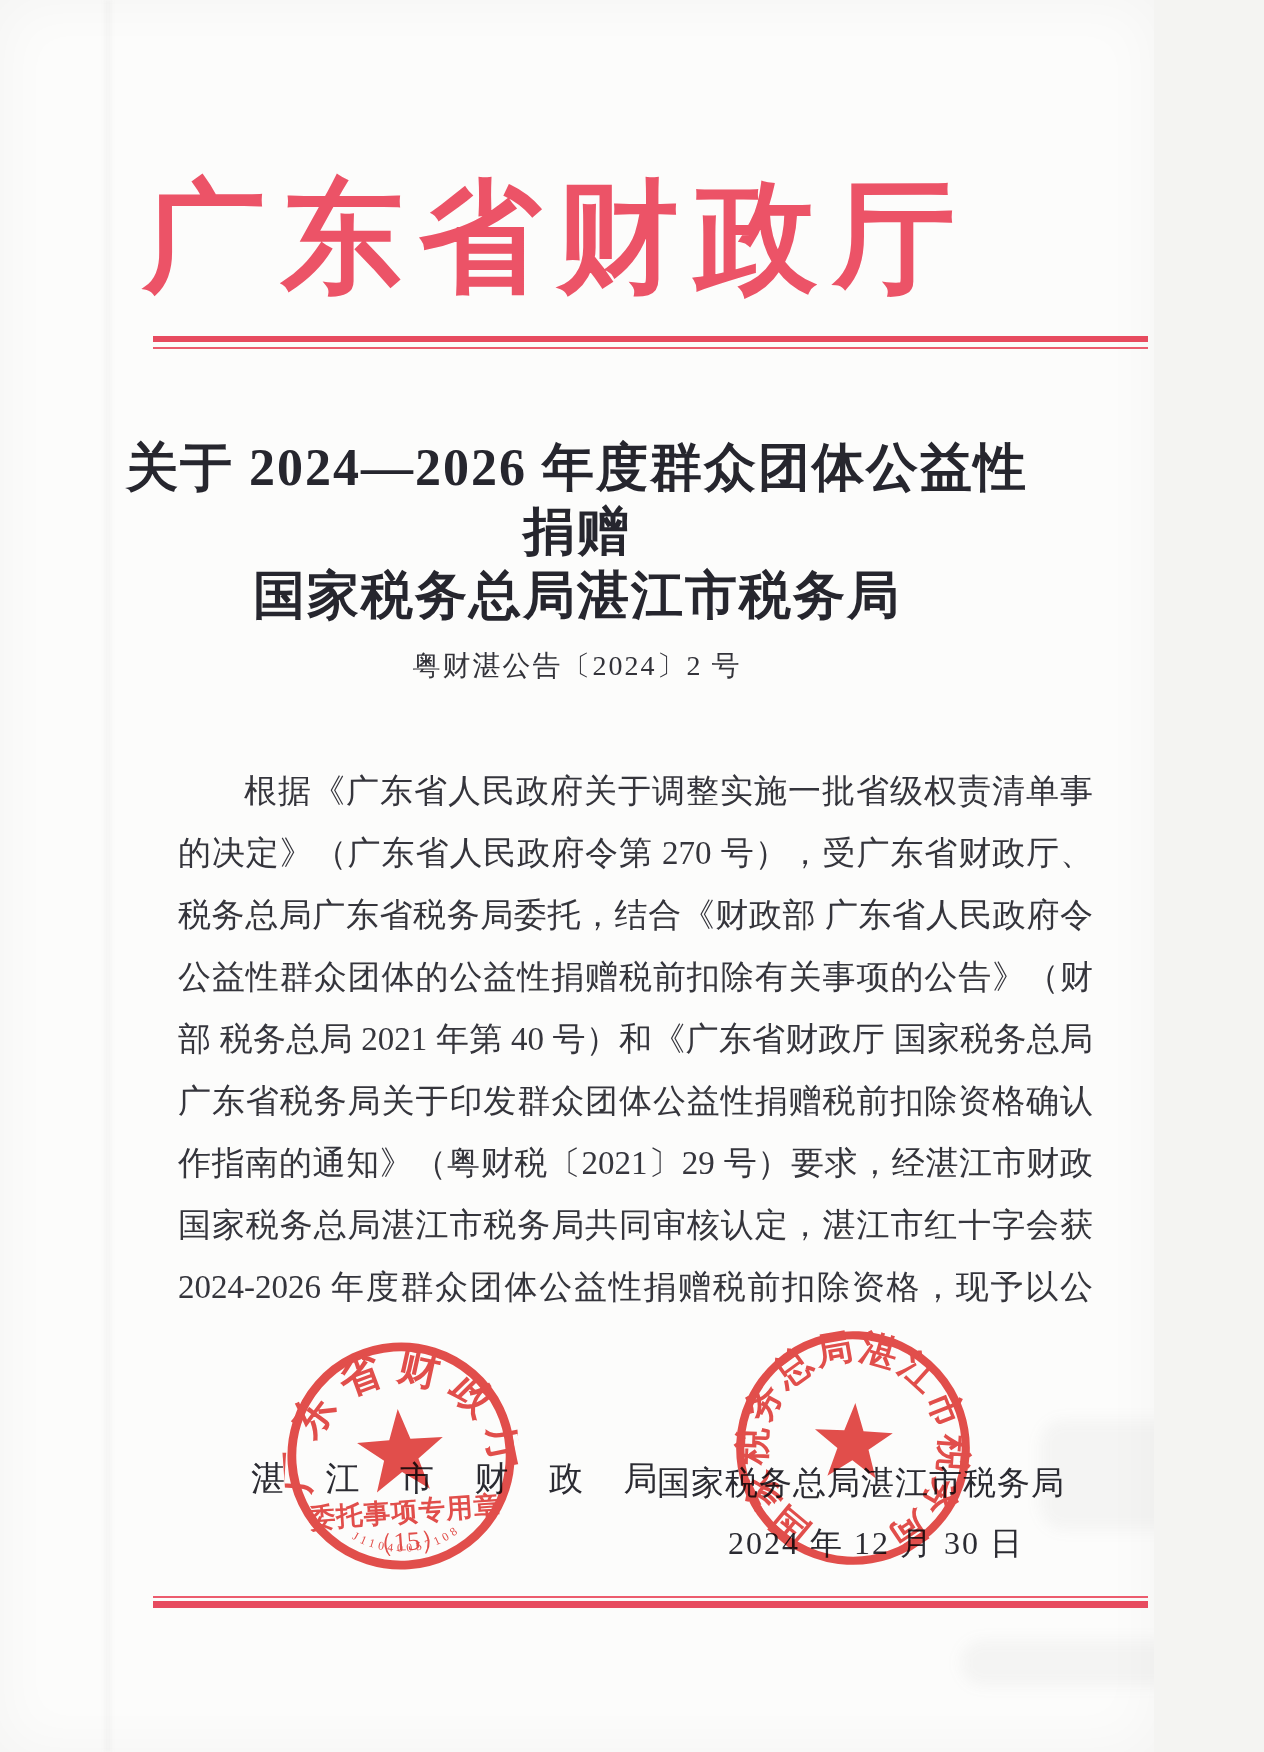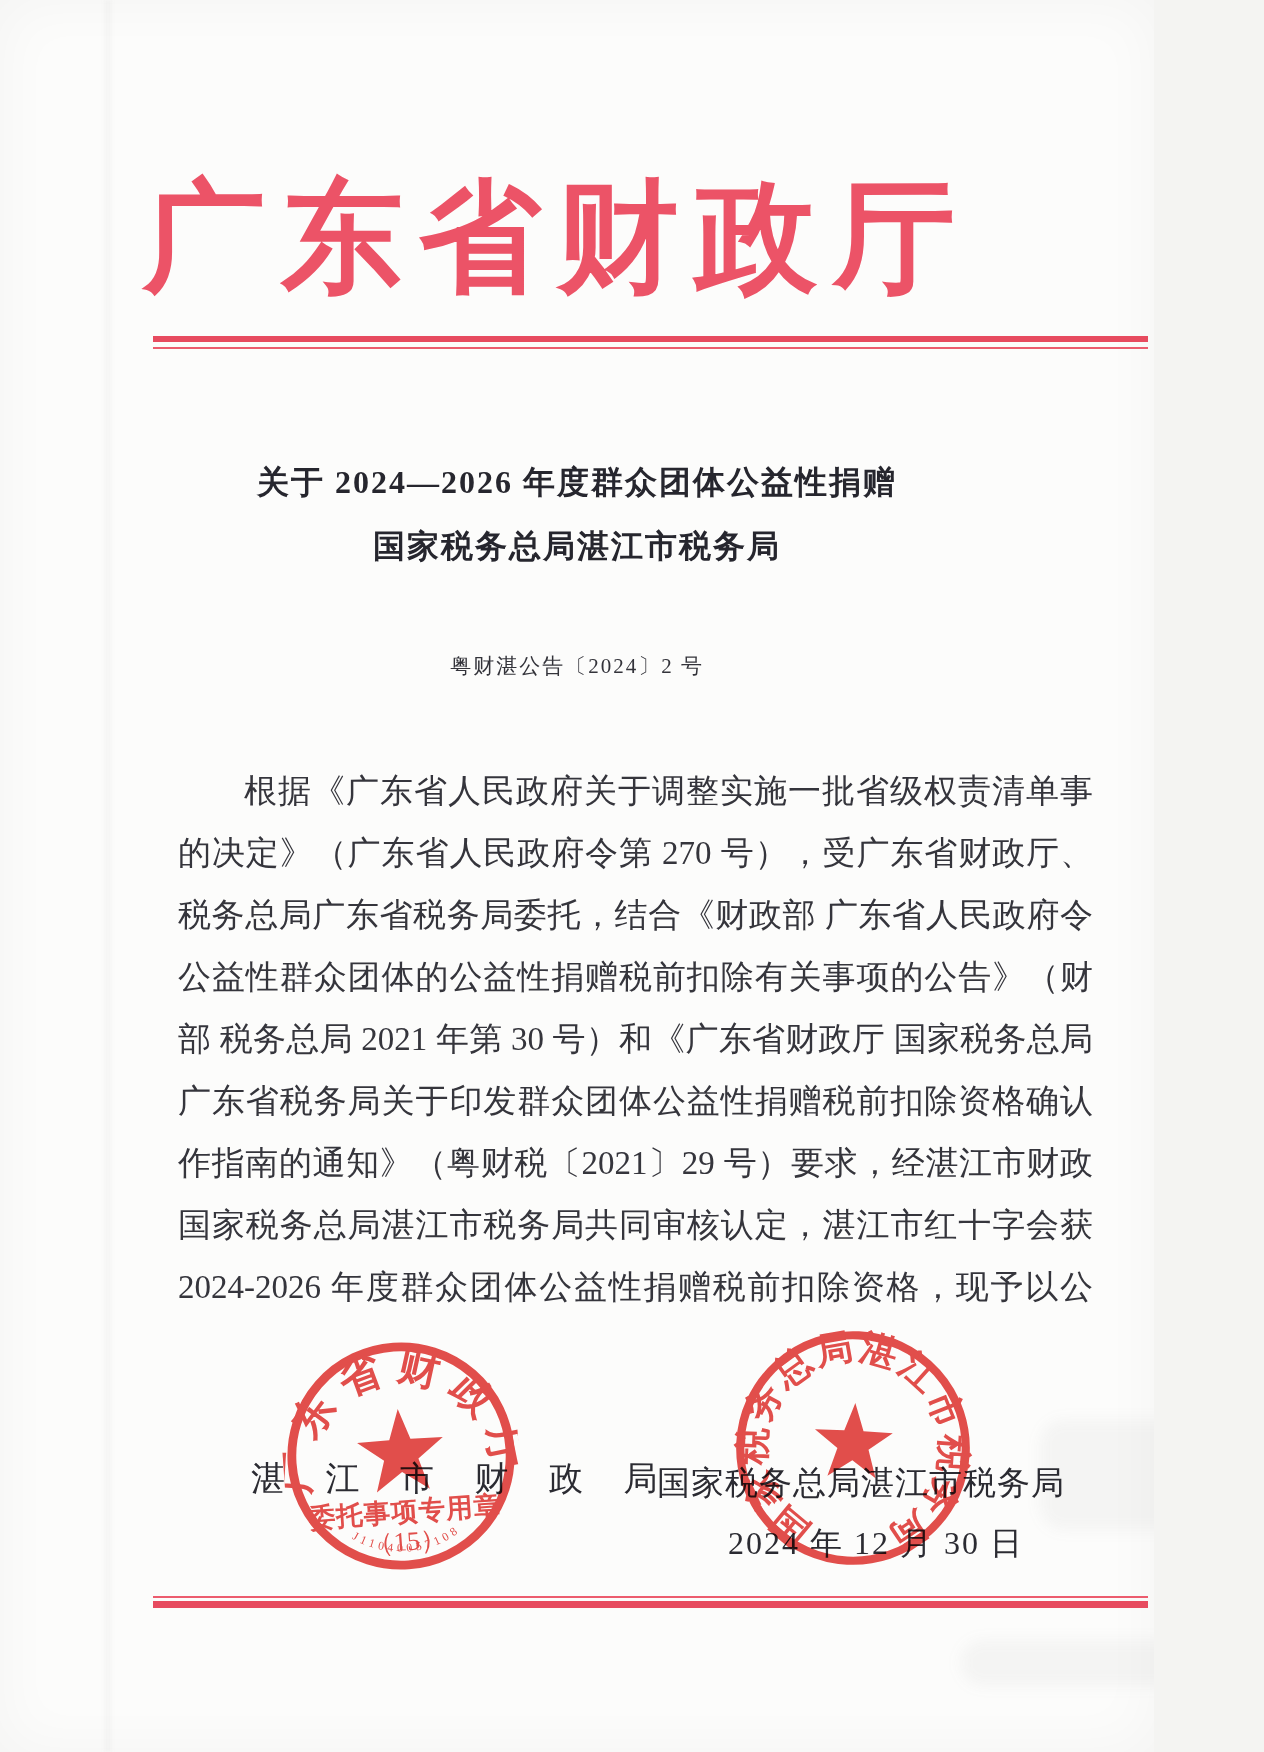--- a/index.html
+++ b/index.html
@@ -19,29 +19,29 @@
     font-size:122px;font-weight:bold;line-height:160px;
     letter-spacing:16px;
     color:#ec5367;
     white-space:nowrap;
   }
   .rule-top{position:absolute;left:153px;top:336px;width:995px;}
   .rule-top .thick{height:6px;background:#e74b5f;}
   .rule-top .gap{height:5px;}
   .rule-top .thin{height:2px;background:#ec5c6e;}
   .doc-title{
-    position:absolute;left:110px;right:110px;top:450px;margin:0;
+    position:absolute;left:110px;right:110px;top:436px;margin:0;
     text-align:center;color:#26262e;
-    font-size:32px;font-weight:bold;line-height:64px;letter-spacing:2px;
+    font-size:52px;font-weight:bold;line-height:64px;letter-spacing:2px;
   }
   .doc-title .t-line{display:block;}
   .doc-number{
     position:absolute;left:110px;right:110px;top:646px;
     text-align:center;color:#33333a;
-    font-size:21px;letter-spacing:2px;line-height:40px;
+    font-size:28px;letter-spacing:2px;line-height:40px;
   }
   .body-text{
     position:absolute;left:178px;top:760px;width:915px;
     color:#35353c;font-size:33px;line-height:62px;
   }
   .b-line{
     text-align:justify;text-align-last:justify;
     height:62px;overflow:hidden;
   }
   .b-line.indent{padding-left:66px;}
@@ -85,21 +85,21 @@
     <span class="t-line">国家税务总局湛江市税务局</span>
   </h1>
 
   <div class="doc-number">粤财湛公告〔2024〕2 号</div>
 
   <div class="body-text">
     <div class="b-line indent">根据《广东省人民政府关于调整实施一批省级权责清单事项</div>
     <div class="b-line">的决定》（广东省人民政府令第 270 号），受广东省财政厅、国家</div>
     <div class="b-line">税务总局广东省税务局委托，结合《财政部 广东省人民政府令第</div>
     <div class="b-line">公益性群众团体的公益性捐赠税前扣除有关事项的公告》（财政</div>
-    <div class="b-line">部 税务总局 2021 年第 30 号）和《广东省财政厅 国家税务总局</div>
+    <div class="b-line">部 税务总局 2021 年第 40 号）和《广东省财政厅 国家税务总局</div>
     <div class="b-line">广东省税务局关于印发群众团体公益性捐赠税前扣除资格确认操</div>
     <div class="b-line">作指南的通知》（粤财税〔2021〕29 号）要求，经湛江市财政局、</div>
     <div class="b-line">国家税务总局湛江市税务局共同审核认定，湛江市红十字会获得</div>
     <div class="b-line">2024-2026 年度群众团体公益性捐赠税前扣除资格，现予以公布。</div>
   </div>
 
   <div class="sig sig-left">湛 江 市 财 政 局</div>
   <div class="sig sig-right">国家税务总局湛江市税务局</div>
   <div class="sig sig-date">2024 年 12 月 30 日</div>
 

